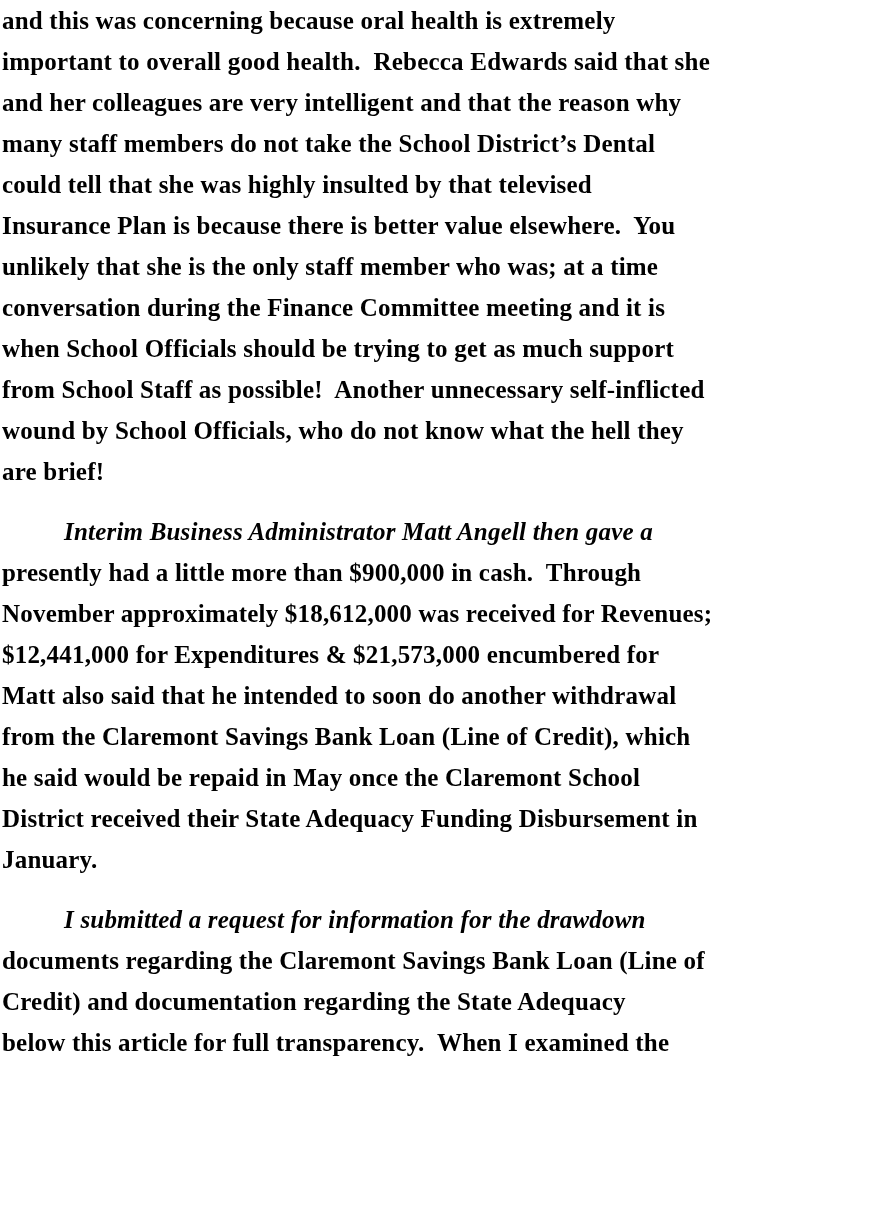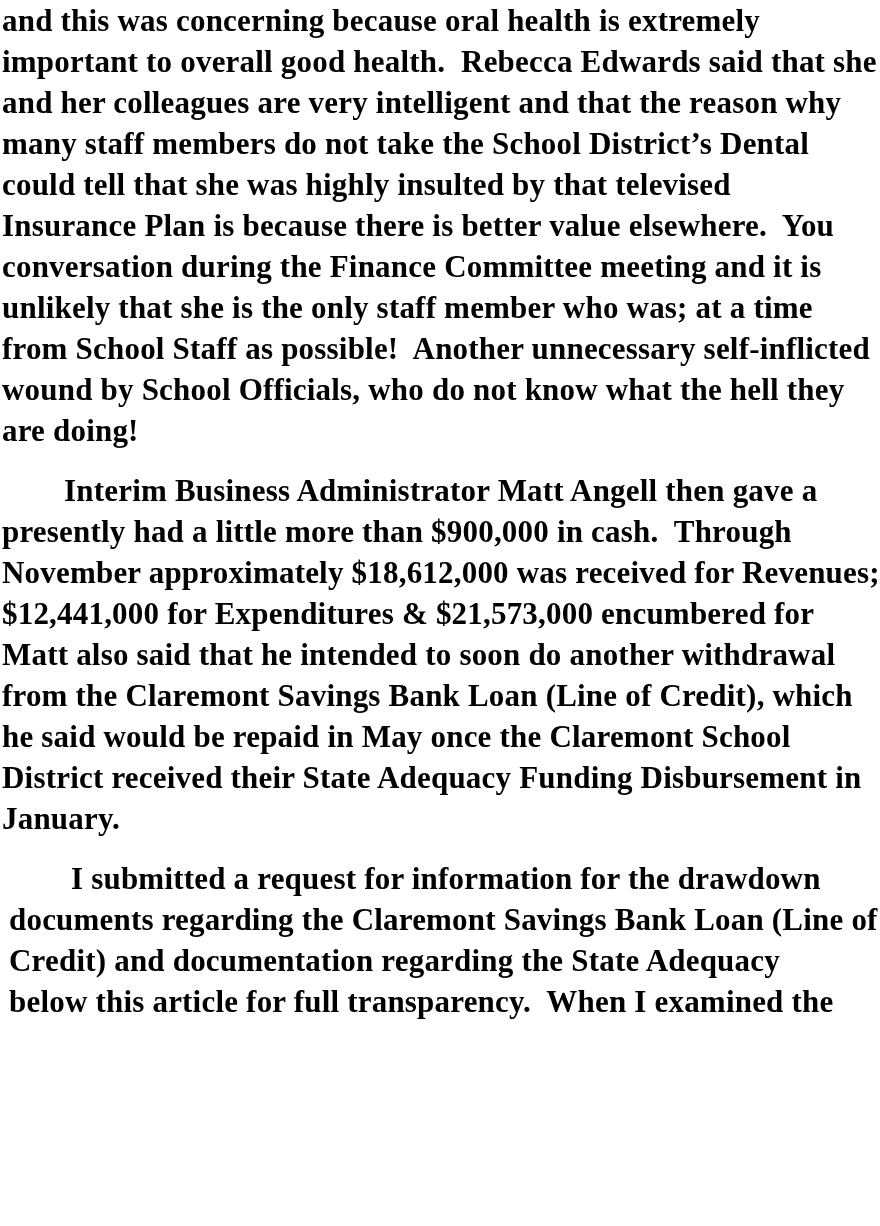--- a/index.html
+++ b/index.html
@@ -9,58 +9,59 @@
   }
   body {
     width: 880px;
     height: 1226px;
     overflow: hidden;
   }
   .page {
     font-family: "Liberation Serif", "DejaVu Serif", serif;
     font-weight: bold;
     color: #000000;
-    font-size: 31px;
+    font-size: 25px;
     letter-spacing: 0.2px;
     padding-left: 2px;
     box-sizing: border-box;
     width: 812px;
   }
   .para {
     margin: 0 0 19px 0;
   }
   .para:last-child {
     margin-bottom: 0;
-    margin-left: 7px;
   }
   .line {
     height: 41px;
     line-height: 41px;
     white-space: pre;   
   }
   .para.indent .line:first-child {
     padding-left: 62px; 
+    font-style: italic;
   }
 </style>
 </head>
 <body>
 
 <main class="page">
     <div class="para">
       <div class="line">and this was concerning because oral health is extremely</div>
       <div class="line">important to overall good health.  Rebecca Edwards said that she</div>
       <div class="line">and her colleagues are very intelligent and that the reason why</div>
       <div class="line">many staff members do not take the School District’s Dental</div>
       <div class="line">could tell that she was highly insulted by that televised</div>
       <div class="line">Insurance Plan is because there is better value elsewhere.  You</div>
+      <div class="line">unlikely that she is the only staff member who was; at a time</div>
       <div class="line">conversation during the Finance Committee meeting and it is</div>
-      <div class="line">unlikely that she is the only staff member who was; at a time</div>
+      <div class="line">when School Officials should be trying to get as much support</div>
       <div class="line">from School Staff as possible!  Another unnecessary self-inflicted</div>
       <div class="line">wound by School Officials, who do not know what the hell they</div>
-      <div class="line">are doing!</div>
+      <div class="line">are brief!</div>
     </div>
     <div class="para indent">
       <div class="line">Interim Business Administrator Matt Angell then gave a</div>
       <div class="line">presently had a little more than $900,000 in cash.  Through</div>
       <div class="line">November approximately $18,612,000 was received for Revenues;</div>
       <div class="line">$12,441,000 for Expenditures &amp; $21,573,000 encumbered for</div>
       <div class="line">Matt also said that he intended to soon do another withdrawal</div>
       <div class="line">from the Claremont Savings Bank Loan (Line of Credit), which</div>
       <div class="line">he said would be repaid in May once the Claremont School</div>
       <div class="line">District received their State Adequacy Funding Disbursement in</div>

